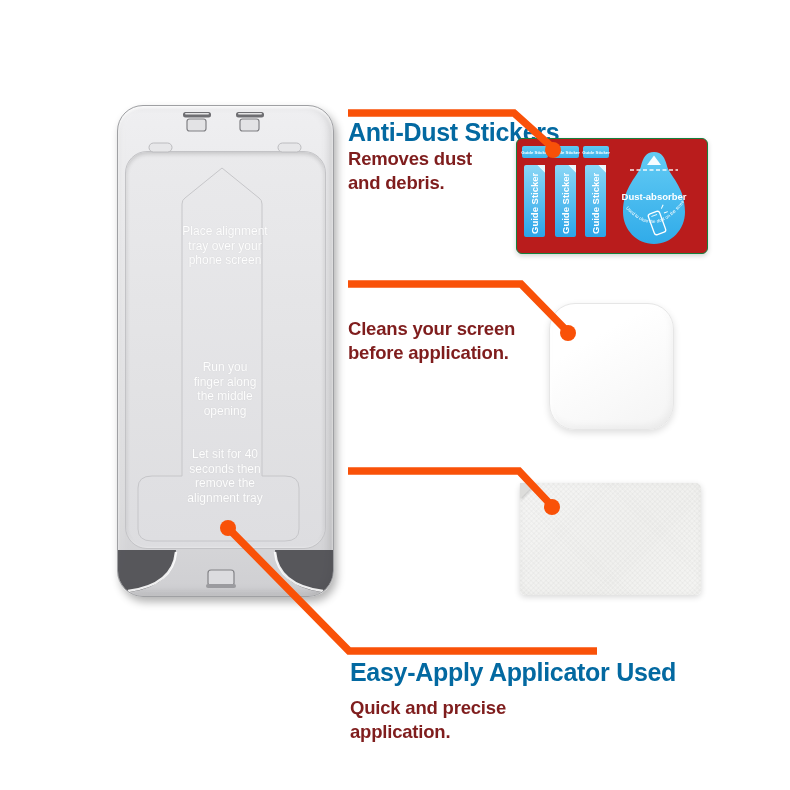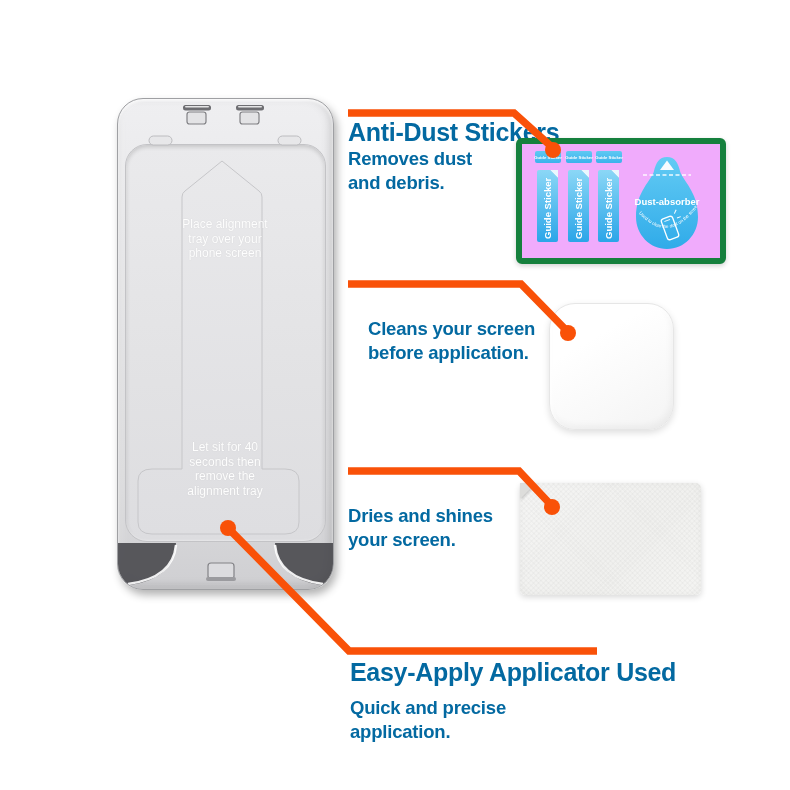--- a/index.html
+++ b/index.html
@@ -3,43 +3,43 @@
 <meta charset="utf-8">
 <style>
   html,body{margin:0;padding:0;background:#ffffff;}
   #canvas{position:relative;width:790px;height:790px;background:#ffffff;overflow:hidden;
           font-family:"Liberation Sans",sans-serif;}
   .abs{position:absolute;}
   .pre{white-space:pre-line;}
 
   
   .callout-title{font-size:25px;font-weight:bold;color:#0369a1;letter-spacing:-0.3px;line-height:24px;}
-  .callout-desc{font-size:18.5px;font-weight:bold;color:#0369a1;line-height:24px;letter-spacing:-0.2px;}
+  .callout-desc{font-size:18.5px;font-weight:bold;color:#7f1d1d;line-height:24px;letter-spacing:-0.2px;}
 
   
   #connector-svg{left:0;top:0;z-index:30;pointer-events:none;}
 
   
-  #tray{left:117px;top:98px;width:215px;height:490px;border-radius:26px;overflow:hidden;
+  #tray{left:117px;top:105px;width:215px;height:490px;border-radius:26px;overflow:hidden;
         background:linear-gradient(180deg,#efeff1 0%,#e7e7e9 30%,#dadadc 80%,#cfcfd2 100%);
         border:1px solid #9fa0a3;
         box-shadow:3px 5px 9px rgba(0,0,0,.30),inset 0 2px 3px rgba(255,255,255,.85),
                    inset 0 -4px 8px rgba(0,0,0,.10),inset -5px 0 9px rgba(0,0,0,.08),
                    inset 4px 0 6px rgba(255,255,255,.35);z-index:5;}
   #tray-inner{left:7px;top:45px;right:7px;bottom:47px;border-radius:22px;
         background:linear-gradient(180deg,#eaeaec 0%,#e2e2e4 60%,#dddde0 100%);
         border:1px solid #c3c3c6;
         box-shadow:inset 0 2px 4px rgba(0,0,0,.16),inset 0 -1px 2px rgba(255,255,255,.5);}
   #tray-svg{left:0;top:0;}
   .instr{color:rgba(255,255,255,.97);font-size:12px;line-height:14.5px;text-align:center;
          left:55px;width:104px;text-shadow:0 0 1px rgba(160,160,160,.35);}
 
   
-  #sticker-card{left:516px;top:138px;width:190px;height:114px;background:#f0abfc;
-        border:6px solid #15803d;border-radius:6px;box-shadow:0 2px 5px rgba(0,0,0,.18);z-index:6;padding-left:8px;}
+  #sticker-card{left:516px;top:138px;width:190px;height:114px;background:#b91c1c;
+        border:1px solid #15803d;border-radius:6px;box-shadow:0 2px 5px rgba(0,0,0,.18);z-index:6;}
 
   
   #wipe{left:549px;top:303px;width:123px;height:125px;border-radius:26px;
         background:linear-gradient(150deg,#ffffff 30%,#f4f4f4 100%);
         border:1px solid #e6e6e6;
         box-shadow:0 3px 7px rgba(0,0,0,.13),inset 2px 3px 4px rgba(255,255,255,.9),
                    inset -2px -4px 7px rgba(0,0,0,.045);z-index:6;}
 
   
   #cloth{left:520px;top:483px;width:181px;height:112px;border-radius:5px;
@@ -86,20 +86,24 @@
       <path d="M215 444 L157 444 Q159 480 203 486 L215 488 Z" fill="#45454a" opacity="0.88"></path>
       <path d="M157 446 Q160 479 205 485" stroke="#ffffff" stroke-width="2.5" fill="none" opacity="0.9"></path>
 
       <rect x="90" y="464" width="26" height="16" rx="3" fill="#dcdcdf" stroke="#828286" stroke-width="1.2"></rect>
       <rect x="88" y="478" width="30" height="4" rx="2" fill="#9b9b9f"></rect>
     </svg>
 
     <div class="abs instr pre" style="top:118px">Place alignment
 tray over your
 phone screen</div>
+    <div class="abs instr pre" style="top:254px">Run you
+finger along
+the middle
+opening</div>
     <div class="abs instr pre" style="top:341px">Let sit for 40
 seconds then
 remove the
 alignment tray</div>
   </div>
 
   <div id="sticker-card" class="abs">
     <svg width="190" height="114" viewBox="0 0 190 114">
       <defs>
         <linearGradient id="g-tall" x1="0" y1="0" x2="0" y2="1">
@@ -181,23 +185,21 @@
       <circle cx="568" cy="333" r="8"></circle>
       <circle cx="552" cy="507" r="8"></circle>
       <circle cx="228" cy="528" r="8"></circle>
     </g>
   </svg>
 
   <div class="abs callout-title" style="left:348px;top:120px">Anti-Dust Stickers</div>
   <div class="abs callout-desc pre" style="left:348px;top:147px">Removes dust
 and debris.</div>
 
-  <div class="abs callout-desc pre" style="left:368px;top:317px">Cleans your screen
+  <div class="abs callout-desc pre" style="left:348px;top:317px">Cleans your screen
 before application.</div>
 
-  <div class="abs callout-desc pre" style="left:348px;top:504px">Dries and shines
-your screen.</div>
 
   <div class="abs callout-title" style="left:350px;top:660px">Easy-Apply Applicator Used</div>
   <div class="abs callout-desc pre" style="left:350px;top:696px">Quick and precise
 application.</div>
 
 </div>
 
 </body></html>

